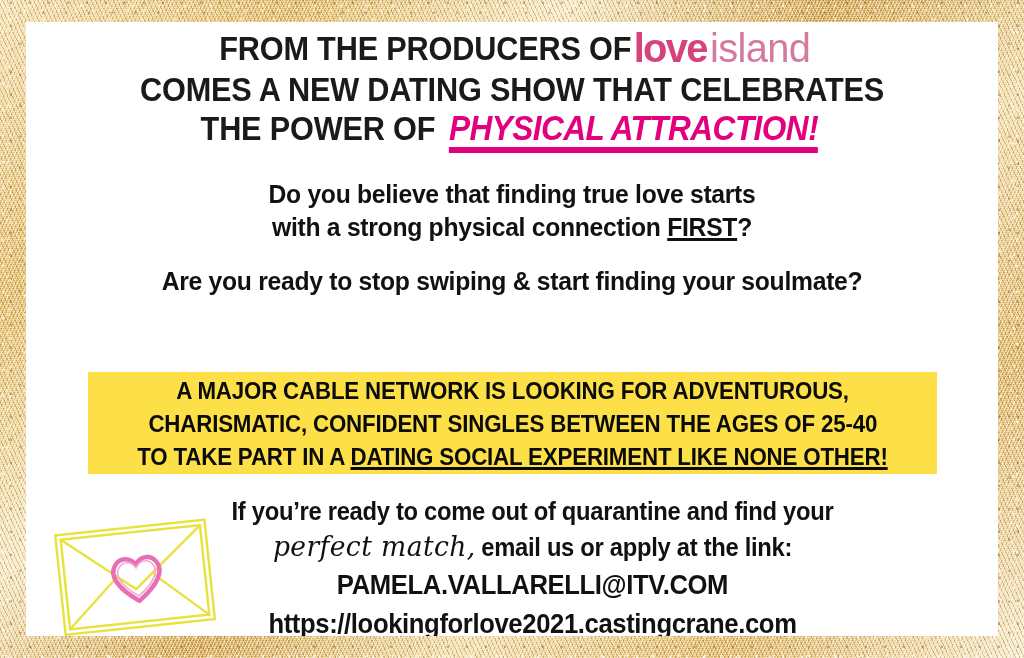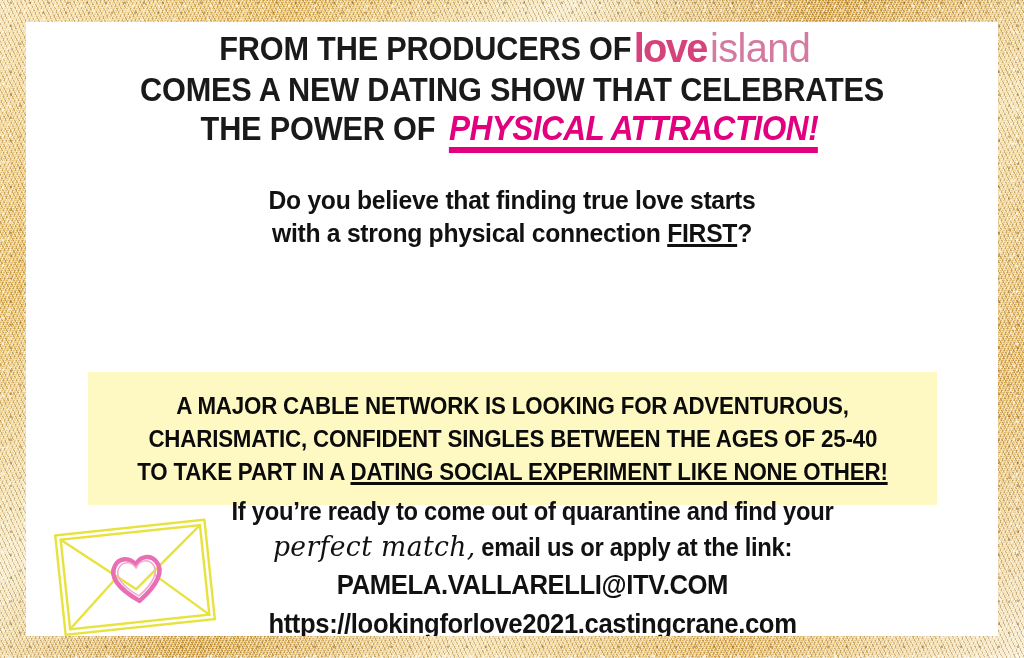--- a/index.html
+++ b/index.html
@@ -117,41 +117,41 @@
   }
 
   
   .questions {
     position: absolute;
     left: 0;
     right: 0;
     top: 156px;
     text-align: center;
   }
-  .q-block { margin-bottom: 21px; margin-top: 6px; }
+  .q-block { margin-bottom: 21px; }
   .q-line {
     display: block;
     color: #111111;
     font-weight: 700;
     font-size: 26px;
     line-height: 33px;
     letter-spacing: -0.3px;
     transform: scaleX(0.95);
     white-space: nowrap;
   }
   .u { text-decoration: underline; text-underline-offset: 2px; text-decoration-thickness: 2.5px; }
 
   
   .callout {
     position: absolute;
     left: 62px;
     right: 61px;
     top: 350px;
-    height: 133px;
-    background: #fef9c3;
+    height: 102px;
+    background: #fde047;
     display: flex;
     flex-direction: column;
     align-items: center;
     justify-content: center;
   }
   .co-line {
     display: block;
     color: #0b0b0b;
     font-weight: 700;
     font-size: 24px;
@@ -228,20 +228,23 @@
     </div>
 
     <div class="questions">
 
       <div class="q-block">
         <span class="q-line">Do you believe that finding true love starts</span>
         <span class="q-line"><span>with a strong physical connection </span><span class="u">FIRST</span><span>?</span></span>
       </div>
 
 
+      <div class="q-block">
+        <span class="q-line">Are you ready to stop swiping &amp; start finding your soulmate?</span>
+      </div>
 
     </div>
 
     <div class="callout">
       <span class="co-line">A MAJOR CABLE NETWORK IS LOOKING FOR ADVENTUROUS,</span>
       <span class="co-line">CHARISMATIC, CONFIDENT SINGLES BETWEEN THE AGES OF 25-40</span>
       <span class="co-line"><span>TO TAKE PART IN A </span><span class="u">DATING SOCIAL EXPERIMENT LIKE NONE OTHER!</span></span>
     </div>
 
     <div class="footer">

